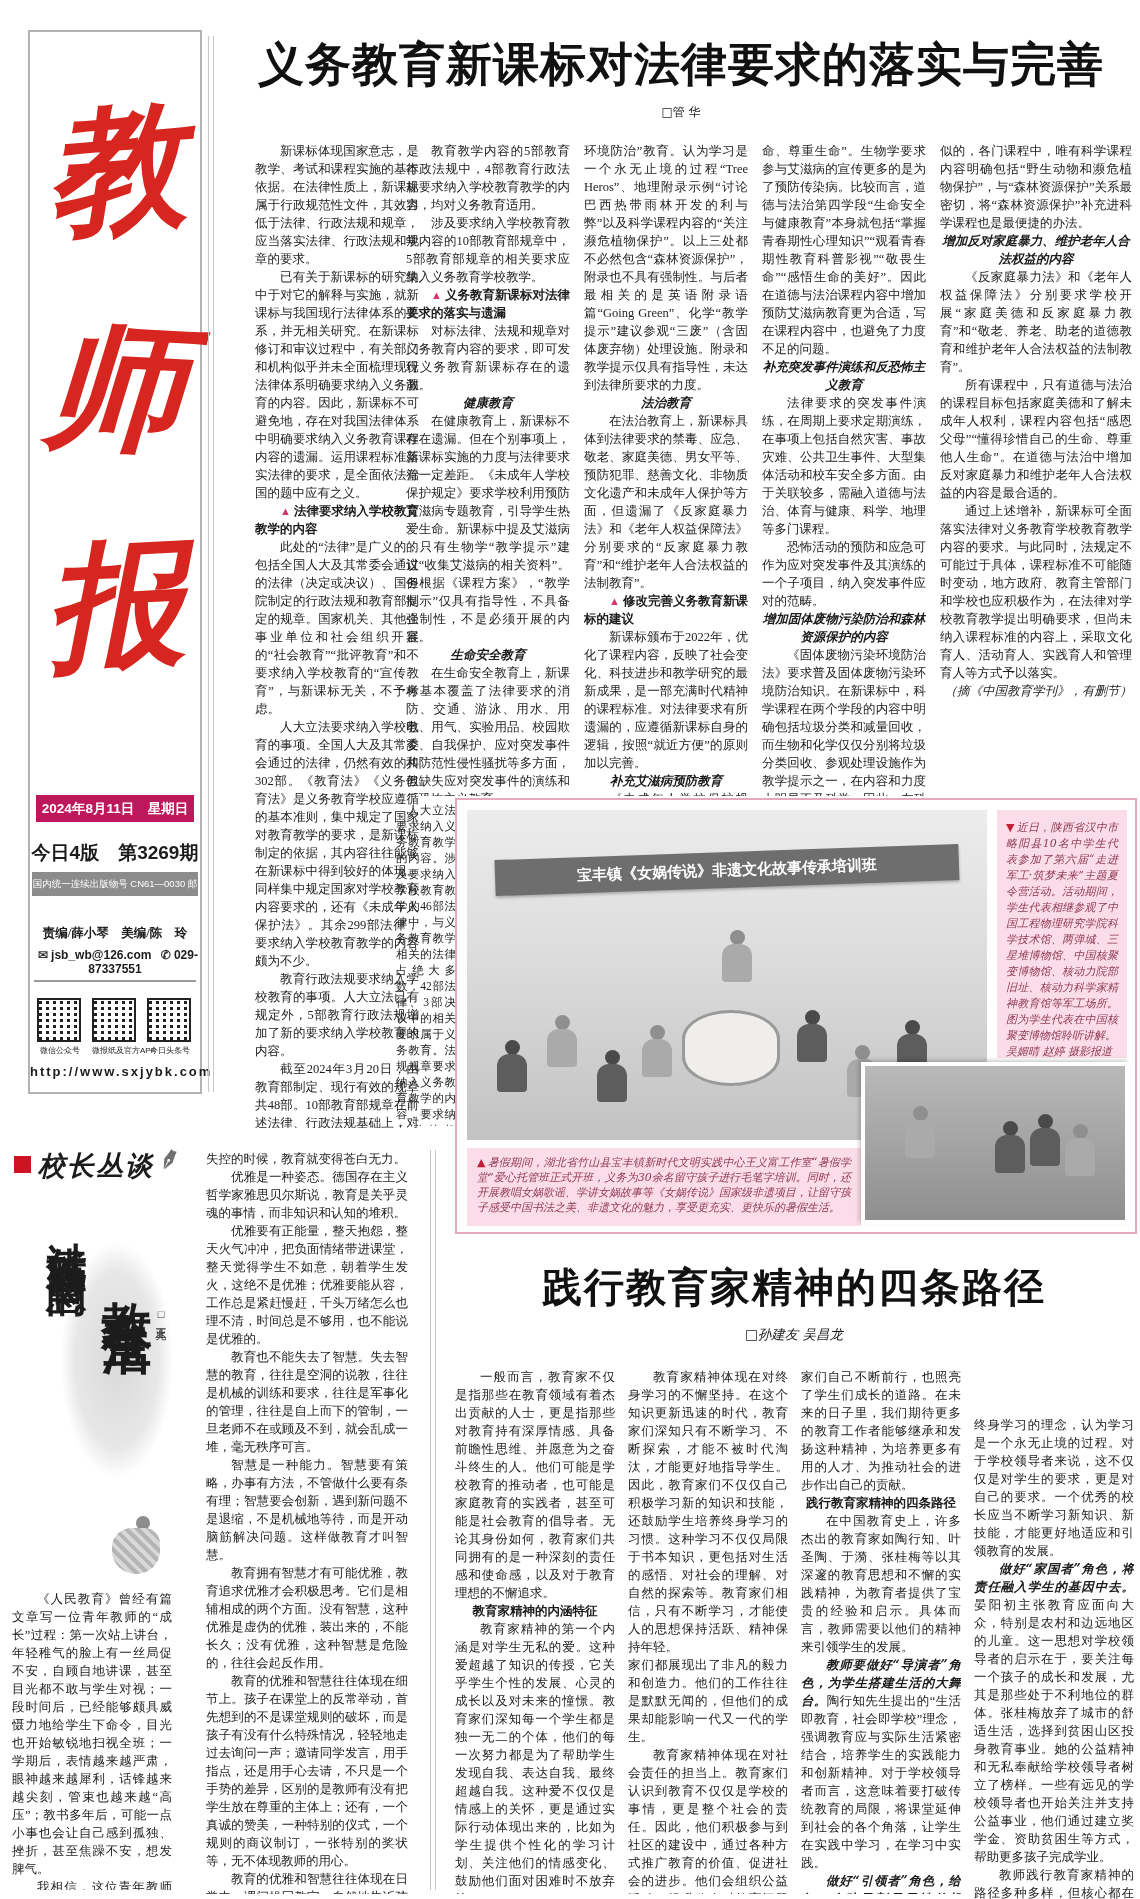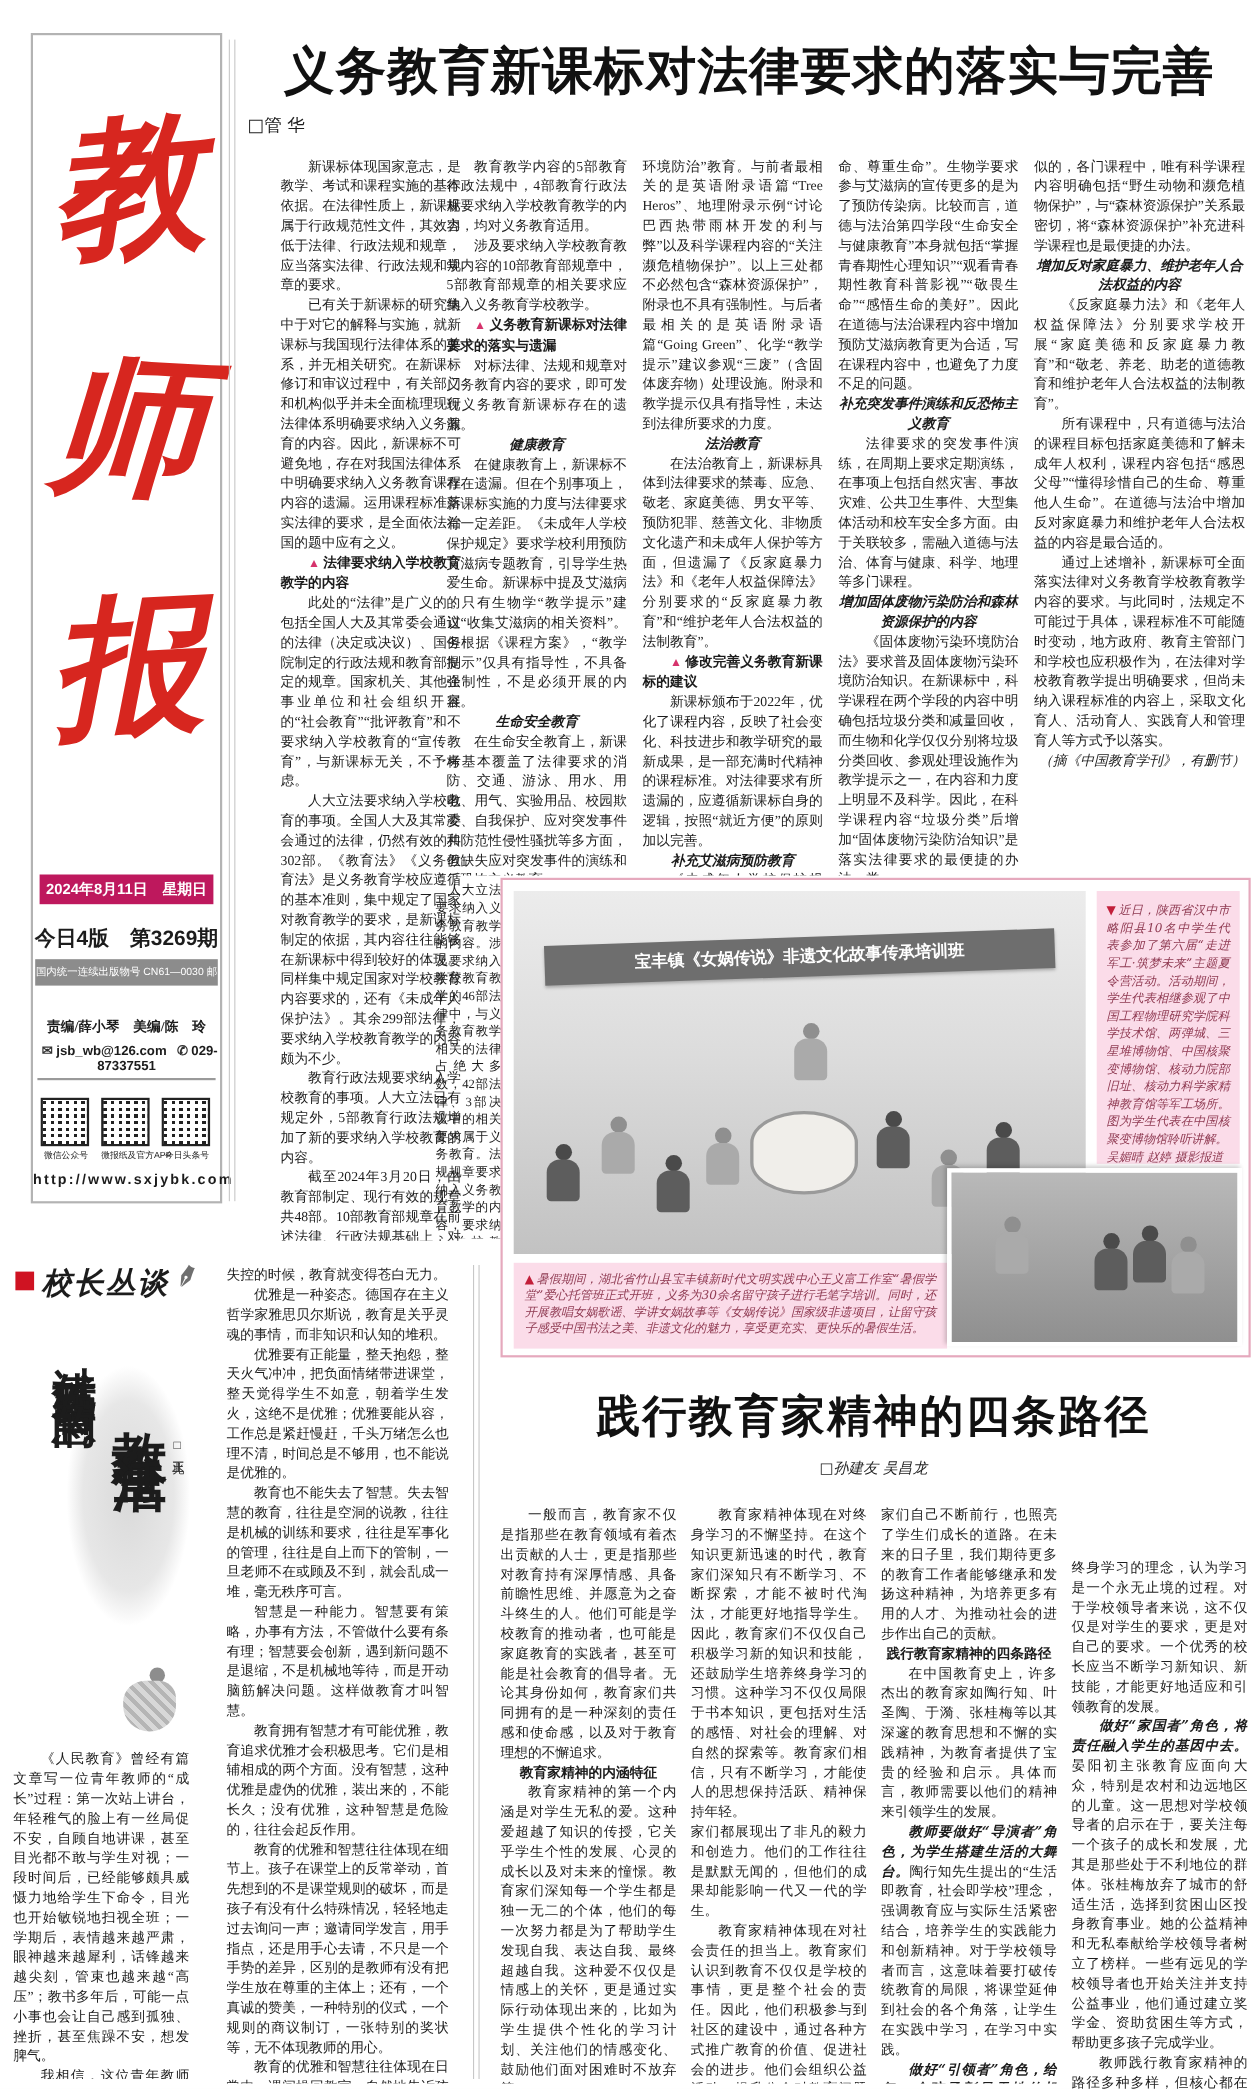--- a/index.html
+++ b/index.html
@@ -27,21 +27,21 @@
   .qr-img{width:44px;height:44px;border:2px solid #222;box-sizing:border-box;
           background:repeating-linear-gradient(0deg,#111 0 3px,#fff 3px 6px),repeating-linear-gradient(90deg,#111 0 3px,#fff 3px 7px);
           background-blend-mode:screen;}
   .qr-label{font-size:8px;text-align:center;margin-top:3px;white-space:nowrap;font-family:"Liberation Sans",sans-serif;}
   .website{position:absolute;left:0;right:0;top:1032px;text-align:center;font-size:13px;font-weight:bold;
            letter-spacing:2px;font-family:"Liberation Sans",sans-serif;}
   .vdiv{position:absolute;width:4px;border-left:1px solid #c7c7c7;border-right:1px solid #c7c7c7;}
   
   .lead-title{position:absolute;left:225px;top:34px;width:912px;text-align:center;font-size:46px;font-weight:900;
               font-family:"Liberation Sans",sans-serif;letter-spacing:1px;margin:0;color:#111;}
-  .lead-byline{position:absolute;left:225px;top:104px;width:912px;font-size:16px;
+  .lead-byline{position:absolute;left:225px;top:104px;width:912px;text-align:center;font-size:12px;
                font-family:"DejaVu Serif",serif;}
   .col{position:absolute;overflow:hidden;text-align:justify;}
   .col p{margin:0;text-indent:2em;font-size:12.5px;line-height:18px;}
   .sec-h{font-family:"Liberation Sans",sans-serif;font-weight:bold;font-size:14px;line-height:18px;
          margin:7px 0 5px;text-indent:0;}
   .tri{color:#d6336c;font-size:11px;margin-right:3px;}
   .sub-h{text-align:center;font-weight:bold;font-style:italic;font-family:"DejaVu Serif",serif;
          font-size:13px;margin:4px 0;text-indent:0 !important;line-height:18px;}
   .attribution{text-align:right;font-family:"DejaVu Serif",serif;font-style:italic;font-size:12px;
                margin-top:6px;text-indent:0 !important;}
@@ -163,33 +163,34 @@
     <p class="sec-h"><span class="tri">▲</span><span>义务教育新课标对法律要求的落实与遗漏</span></p>
     <p>对标法律、法规和规章对义务教育内容的要求，即可发现义务教育新课标存在的遗漏。</p>
     <p class="sub-h">健康教育</p>
     <p>在健康教育上，新课标不存在遗漏。但在个别事项上，新课标实施的力度与法律要求有一定差距。《未成年人学校保护规定》要求学校利用预防艾滋病专题教育，引导学生热爱生命。新课标中提及艾滋病的只有生物学“教学提示”建议“收集艾滋病的相关资料”。但根据《课程方案》，“教学提示”仅具有指导性，不具备强制性，不是必须开展的内容。</p>
     <p class="sub-h">生命安全教育</p>
     <p>在生命安全教育上，新课标基本覆盖了法律要求的消防、交通、游泳、用水、用电、用气、实验用品、校园欺凌、自我保护、应对突发事件和防范性侵性骚扰等多方面，但缺失应对突发事件的演练和反恐怖主义教育。</p>
 
   </div>
 
   <div class="col" style="left:584px;top:142px;width:164px;height:654px;">
-    <p style="text-indent:0;">环境防治”教育。与前者最相关的是英语附录语篇“Tree Heros”、地理附录示例“讨论巴西热带雨林开发的利与弊”以及科学课程内容的“关注濒危植物保护”。以上三处都不必然包含“森林资源保护”，附录也不具有强制性。与后者最相关的是英语附录语篇“Going Green”、化学“教学提示”建议参观“三废”（含固体废弃物）处理设施。附录和教学提示仅具有指导性，未达到法律所要求的力度。</p>
+    <p style="text-indent:0;">环境防治”教育。认为学习是一个永无止境的过程“Tree Heros”、地理附录示例“讨论巴西热带雨林开发的利与弊”以及科学课程内容的“关注濒危植物保护”。以上三处都不必然包含“森林资源保护”，附录也不具有强制性。与后者最相关的是英语附录语篇“Going Green”、化学“教学提示”建议参观“三废”（含固体废弃物）处理设施。附录和教学提示仅具有指导性，未达到法律所要求的力度。</p>
     <p class="sub-h">法治教育</p>
     <p>在法治教育上，新课标具体到法律要求的禁毒、应急、敬老、家庭美德、男女平等、预防犯罪、慈善文化、非物质文化遗产和未成年人保护等方面，但遗漏了《反家庭暴力法》和《老年人权益保障法》分别要求的“反家庭暴力教育”和“维护老年人合法权益的法制教育”。</p>
     <p class="sec-h"><span class="tri">▲</span><span>修改完善义务教育新课标的建议</span></p>
     <p>新课标颁布于2022年，优化了课程内容，反映了社会变化、科技进步和教学研究的最新成果，是一部充满时代精神的课程标准。对法律要求有所遗漏的，应遵循新课标自身的逻辑，按照“就近方便”的原则加以完善。</p>
     <p class="sub-h">补充艾滋病预防教育</p>
     <p>《未成年人学校保护规定》要求开展预防艾滋病专题教育，目的是“引导学生热爱生</p>
   </div>
 
   <div class="col" style="left:762px;top:142px;width:164px;height:654px;">
     <p style="text-indent:0;">命、尊重生命”。生物学要求参与艾滋病的宣传更多的是为了预防传染病。比较而言，道德与法治第四学段“生命安全与健康教育”本身就包括“掌握青春期性心理知识”“观看青春期性教育科普影视”“敬畏生命”“感悟生命的美好”。因此在道德与法治课程内容中增加预防艾滋病教育更为合适，写在课程内容中，也避免了力度不足的问题。</p>
     <p class="sub-h">补充突发事件演练和反恐怖主义教育</p>
     <p>法律要求的突发事件演练，在周期上要求定期演练，在事项上包括自然灾害、事故灾难、公共卫生事件、大型集体活动和校车安全多方面。由于关联较多，需融入道德与法治、体育与健康、科学、地理等多门课程。</p>
+    <p>恐怖活动的预防和应急可作为应对突发事件及其演练的一个子项目，纳入突发事件应对的范畴。</p>
     <p class="sub-h">增加固体废物污染防治和森林资源保护的内容</p>
     <p>《固体废物污染环境防治法》要求普及固体废物污染环境防治知识。在新课标中，科学课程在两个学段的内容中明确包括垃圾分类和减量回收，而生物和化学仅仅分别将垃圾分类回收、参观处理设施作为教学提示之一，在内容和力度上明显不及科学。因此，在科学课程内容“垃圾分类”后增加“固体废物污染防治知识”是落实法律要求的最便捷的办法。类</p>
   </div>
 
   <div class="col" style="left:940px;top:142px;width:192px;height:654px;">
     <p style="text-indent:0;">似的，各门课程中，唯有科学课程内容明确包括“野生动物和濒危植物保护”，与“森林资源保护”关系最密切，将“森林资源保护”补充进科学课程也是最便捷的办法。</p>
     <p class="sub-h">增加反对家庭暴力、维护老年人合法权益的内容</p>
     <p>《反家庭暴力法》和《老年人权益保障法》分别要求学校开展“家庭美德和反家庭暴力教育”和“敬老、养老、助老的道德教育和维护老年人合法权益的法制教育”。</p>
     <p>所有课程中，只有道德与法治的课程目标包括家庭美德和了解未成年人权利，课程内容包括“感恩父母”“懂得珍惜自己的生命、尊重他人生命”。在道德与法治中增加反对家庭暴力和维护老年人合法权益的内容是最合适的。</p>
     <p>通过上述增补，新课标可全面落实法律对义务教育学校教育教学内容的要求。与此同时，法规定不可能过于具体，课程标准不可能随时变动，地方政府、教育主管部门和学校也应积极作为，在法律对学校教育教学提出明确要求，但尚未纳入课程标准的内容上，采取文化育人、活动育人、实践育人和管理育人等方式予以落实。</p>

